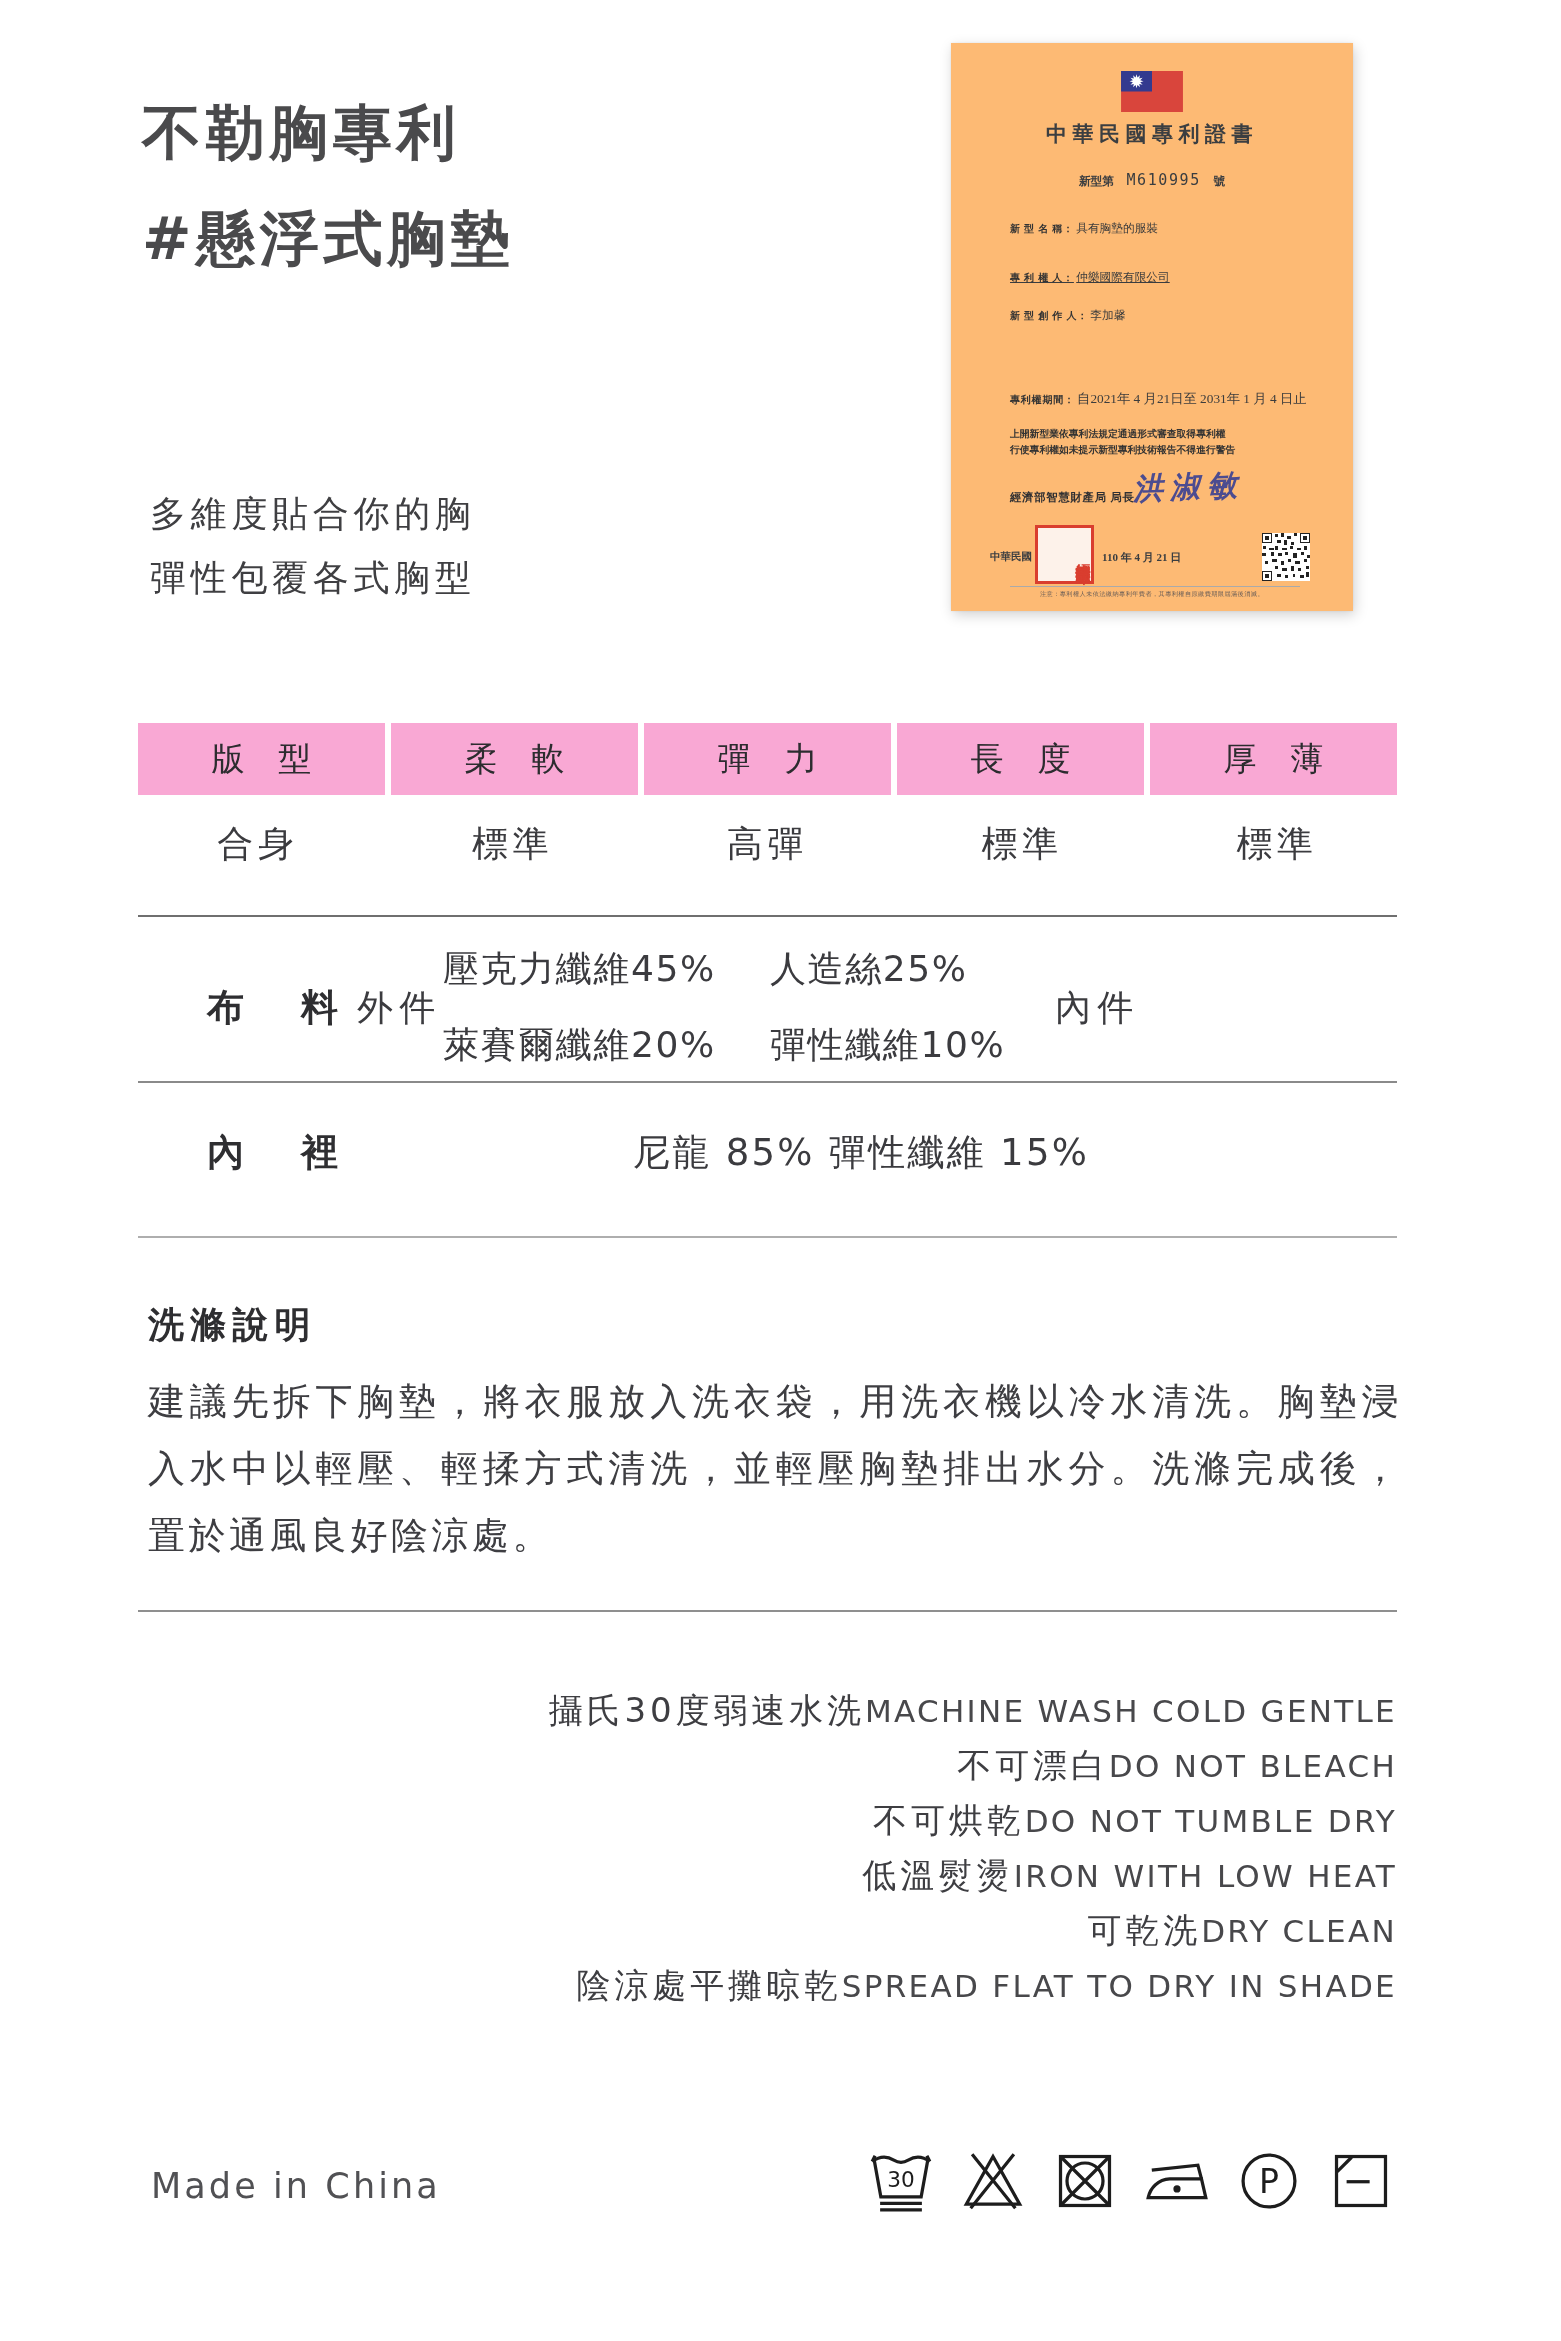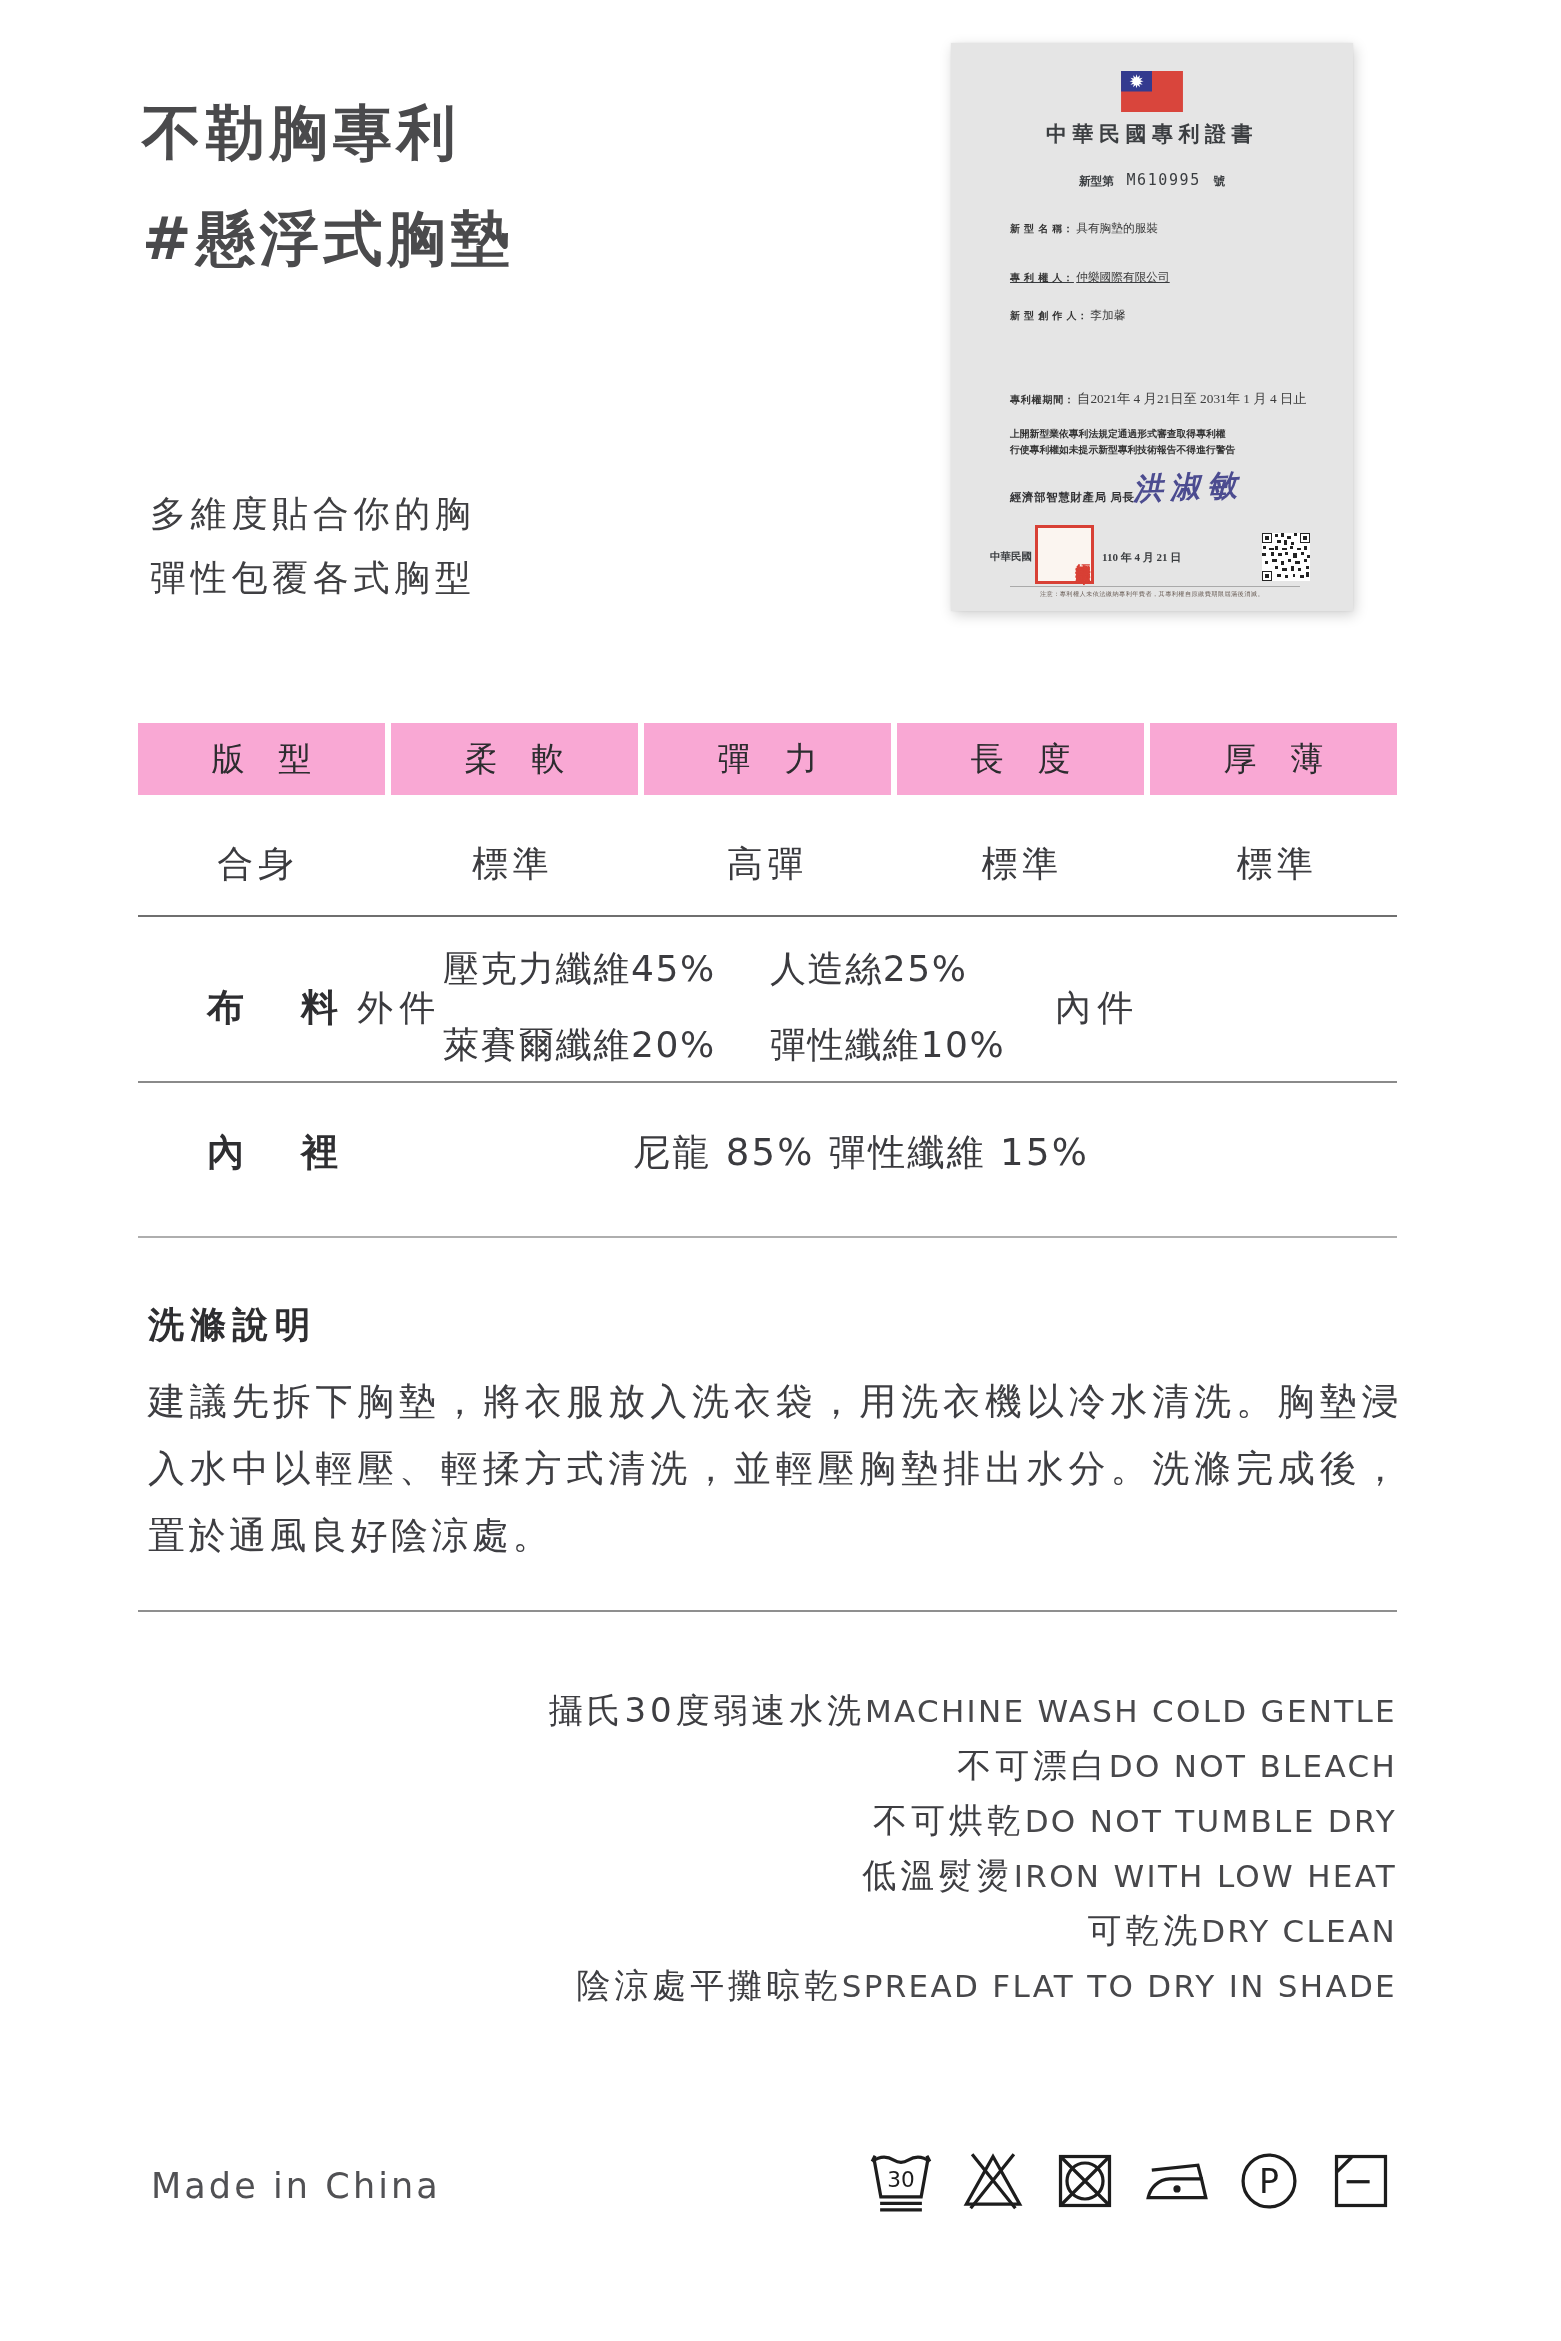--- a/index.html
+++ b/index.html
@@ -10,21 +10,21 @@
   }
   
   .big-title { position:absolute; left:142px; font-size:59px; font-weight:700;
     letter-spacing:4.7px; color:#4a4a4c; line-height:1; white-space:nowrap; }
   #title1 { top:103px; }
   #title2 { top:209px; }
   .tagline { position:absolute; left:150px; top:482px; font-size:36px; line-height:64px;
     letter-spacing:4.7px; color:#3f3f42; }
   
   .cert { position:absolute; left:951px; top:43px; width:402px; height:568px;
-    background:#e5e5e5; box-shadow:2.3px 3.9px 12.5px rgba(0,0,0,.18), 0 0 2.3px rgba(0,0,0,.07);
+    background:#fdba74; box-shadow:2.3px 3.9px 12.5px rgba(0,0,0,.18), 0 0 2.3px rgba(0,0,0,.07);
     font-family:"Liberation Serif","DejaVu Serif",serif; color:#3a3d40; }
   .cert .flag { position:absolute; left:170px; top:28px; width:62px; height:41px; }
   .cert-title { position:absolute; left:0; top:77px; width:100%; text-align:center;
     font-size:21px; font-weight:700; letter-spacing:5.5px; color:#3b3e41; white-space:nowrap; }
   .cert-serial { position:absolute; left:0; top:128px; width:100%; text-align:center;
     font-size:11.7px; font-weight:700; }
   .cert-serial .num { font-family:"DejaVu Sans Mono","Liberation Mono",monospace;
     font-weight:400; font-size:15px; margin:0 12.5px; letter-spacing:1.6px; }
   .cfield { position:absolute; left:59px; white-space:nowrap; }
   .cfield .lab { font-size:10px; font-weight:700; letter-spacing:0.8px; color:#333; }
@@ -48,21 +48,21 @@
   .crule { position:absolute; left:59px; top:543px; width:290px; height:0.8px; background:#aaa; }
   .cfootnote { position:absolute; left:31px; top:547px; width:340px; text-align:center;
     font-size:6.2px; color:#6b5f58; letter-spacing:0.4px; white-space:nowrap; }
   .cqr { position:absolute; left:311px; top:490px; width:48px; height:48px; }
   
   .spec-head { position:absolute; left:138px; top:723px; width:1259px; height:72px;
     display:flex; gap:6.2px; }
   .spec-head .cell { flex:1; background:#f9a8d4; display:flex; align-items:center;
     justify-content:center; font-size:33px; letter-spacing:11.7px; text-indent:11.7px;
     color:#2c2c2f; }
-  .spec-vals { position:absolute; left:138px; top:840px; width:1259px; display:flex; gap:15px;align-items:flex-end; }
+  .spec-vals { position:absolute; left:138px; top:820px; width:1259px; display:flex; gap:15px;align-items:flex-end; }
   .spec-vals .cell { flex:1; text-align:center; font-size:36px; letter-spacing:4.7px;
     color:#3b3b3f; }
   
   .hr { position:absolute; left:138px; width:1259px; height:1.6px; }
   #hr1 { top:915px; background:#6f6f6f; }
   #hr2 { top:1081px; background:#8a8a8a; }
   #hr3 { top:1236px; background:#aeaeae; }
   #hr4 { top:1610px; background:#8f8f8f; }
   
   .fabric-row { position:absolute; left:138px; top:934px; width:1259px; height:147px; }

